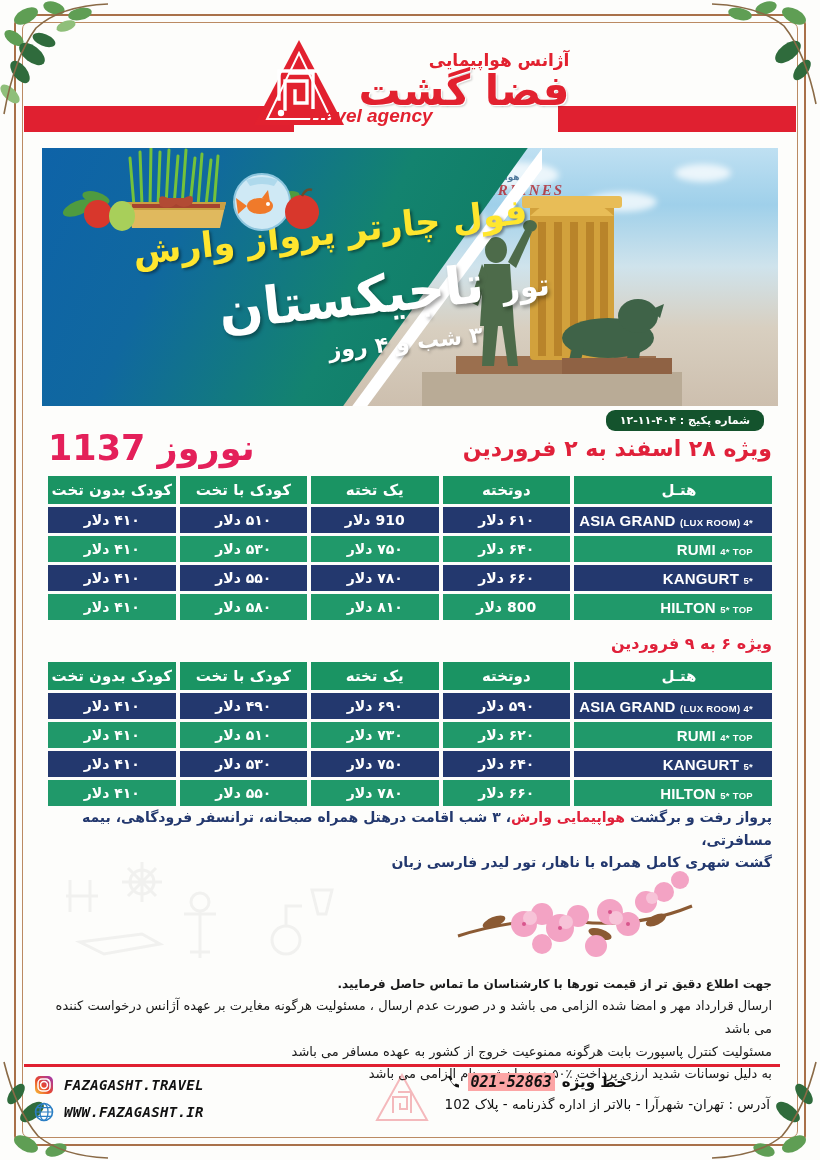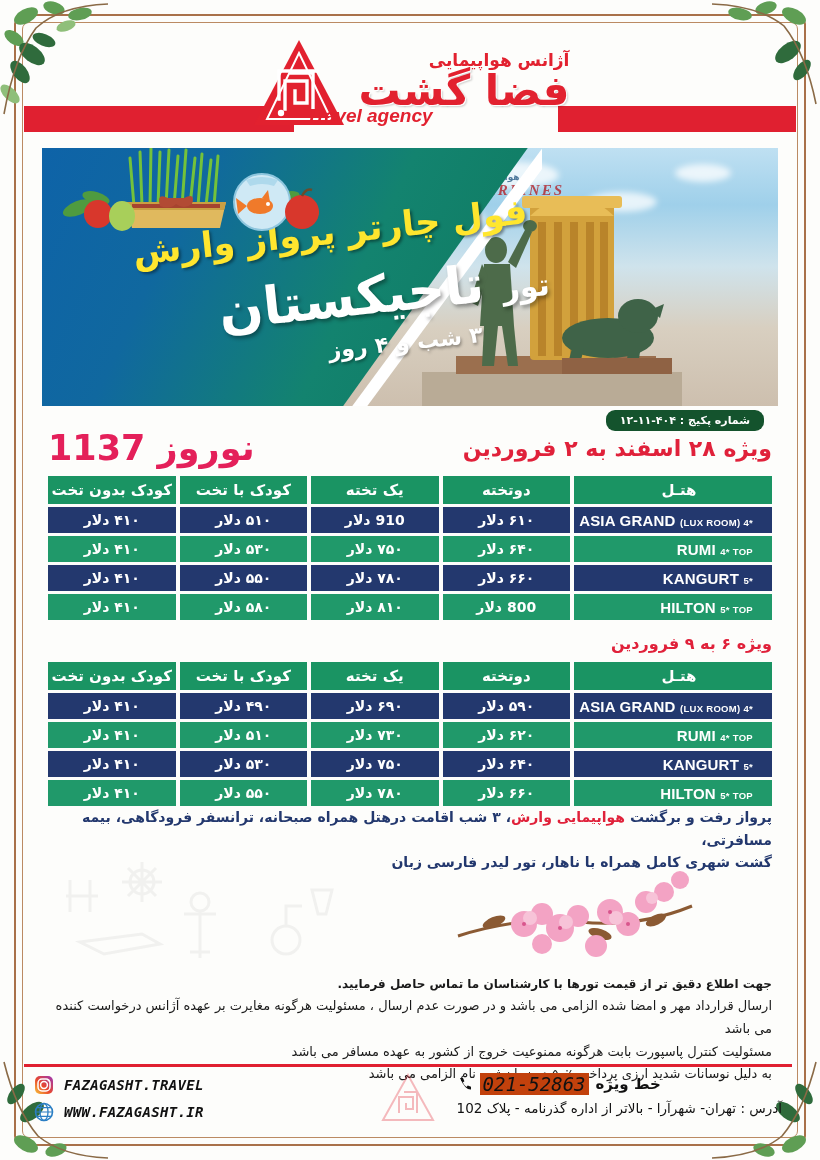--- a/index.html
+++ b/index.html
@@ -238,21 +238,21 @@
   
   .terms {
     position: absolute; left: 48px; right: 48px; top: 974px;
     direction: rtl; text-align: right;
     font-size: 13px; color: #1a1a1a; line-height: 1.75;
   }
   .terms .lead { font-weight: bold; font-size: 12px; }
 
   
   .footer {
-    position: absolute; left: 24px; right: 28px; top: 1064px; height: 72px;
+    position: absolute; left: 24px; right: 40px; top: 1064px; height: 72px;
     border-top: 3px solid #e02030;
   }
   .footer-left {
     position: absolute; left: 10px; top: 8px;
     direction: ltr; text-align: left;
   }
   .fl-row { display: flex; align-items: center; gap: 10px; margin-bottom: 7px; }
   .fl-text {
     font-family: "DejaVu Sans Mono", monospace;
     font-size: 14px; font-weight: bold; font-style: italic;
@@ -262,22 +262,22 @@
     position: absolute; right: 10px; top: 6px;
     direction: rtl; text-align: right;
   }
   .fr-phone {
     display: flex; align-items: center; justify-content: flex-end;
     gap: 7px; margin-bottom: 5px;
   }
   .fr-label { font-size: 15px; font-weight: bold; color: #111111; }
   .fr-number {
     font-family: "DejaVu Sans Mono", monospace;
-    font-size: 19px; font-weight: normal; font-style: italic;
-    color: #111111; background: #c2410c; padding: 0 3px;
+    font-size: 15px; font-weight: bold; font-style: italic;
+    color: #111111; background: #fca5a5; padding: 0 3px;
     direction: ltr;
   }
   .fr-address { font-size: 13.5px; color: #111111; }
 
   .footer-mark {
     position: absolute; left: 50%; top: 6px; transform: translateX(-50%);
     width: 54px; height: 50px; opacity: .3;
   }
 
   

